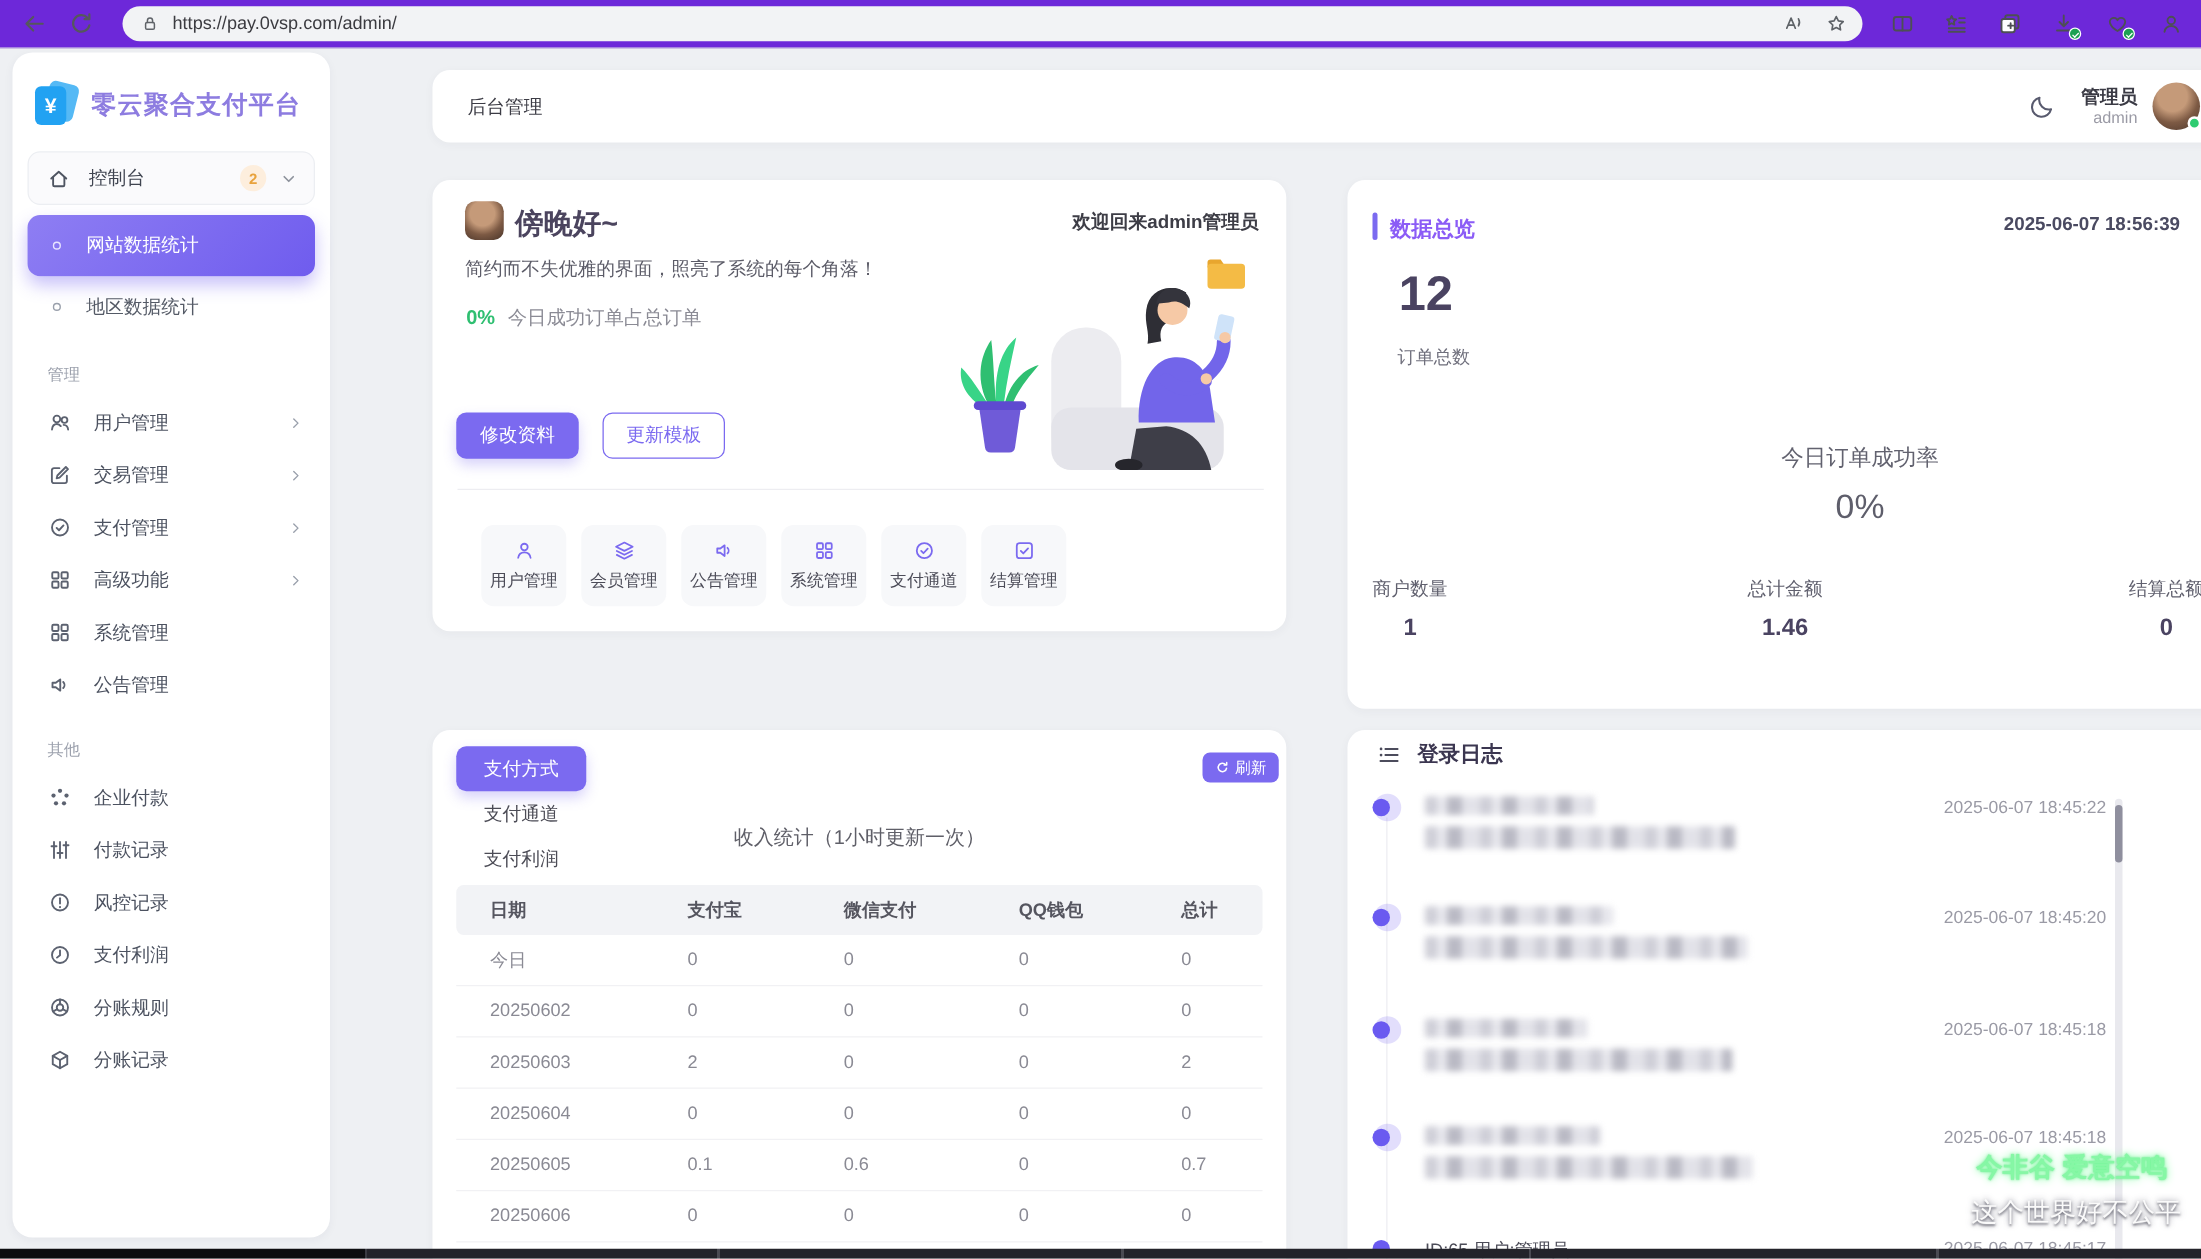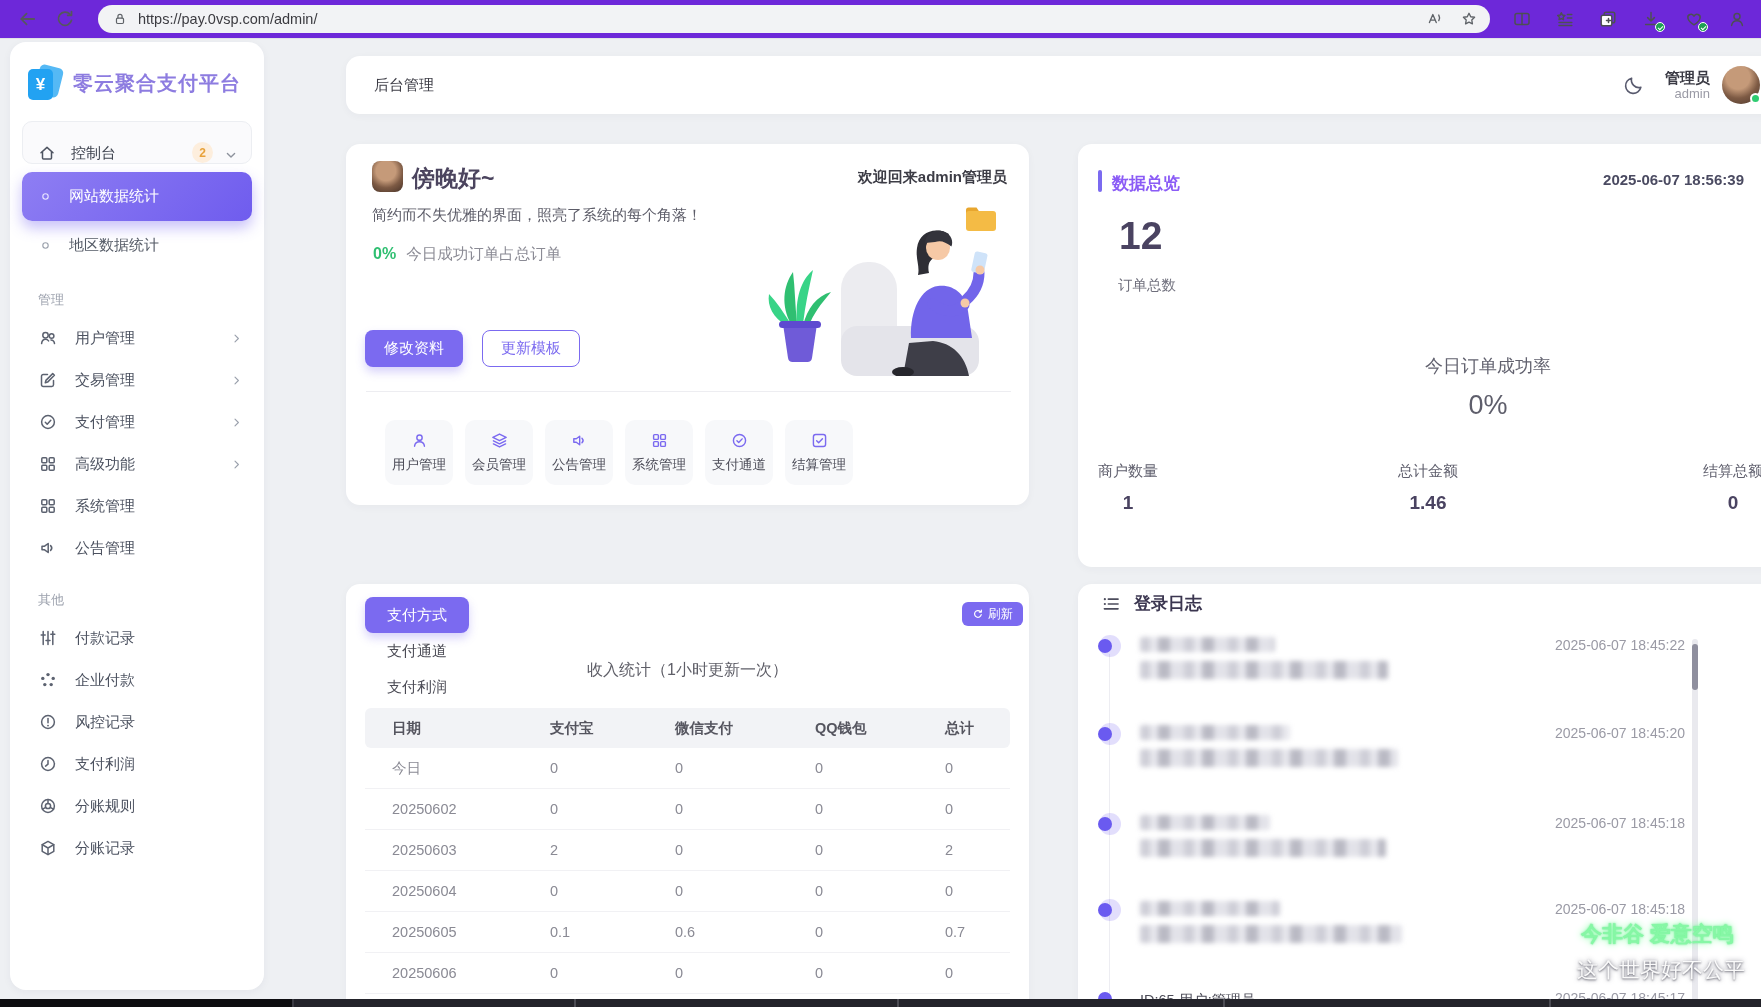--- a/index.html
+++ b/index.html
@@ -22,21 +22,21 @@
   .tb-ic .gbadge { position:absolute; right:-4px; bottom:-3px; width:10px; height:10px; border-radius:50%; background:#1da053; border:1.5px solid #fff; }
   .tb-ic .gbadge:after { content:""; position:absolute; left:2px; top:2.5px; width:4px; height:2px; border-left:1.5px solid #fff; border-bottom:1.5px solid #fff; transform:rotate(-45deg); }
 
   
   .sidebar { position:absolute; left:10px; top:42px; width:254px; height:948px; background:#fff; border-radius:16px; box-shadow:0 2px 8px rgba(40,40,80,.05); padding:20px 0 0 0; z-index:5; }
   .brand { display:flex; align-items:center; padding:4px 18px 14px 18px; }
   .brand-logo { width:35px; height:35px; position:relative; }
   .brand-logo .c2 { position:absolute; left:9px; top:0; width:24px; height:30px; background:#55b9f5; border-radius:5px; transform:rotate(14deg); }
   .brand-logo .c1 { position:absolute; left:0; top:3px; width:25px; height:31px; background:#22a2f2; border-radius:5px; color:#fff; font-weight:bold; font-size:17px; display:flex; align-items:center; justify-content:center; }
   .brand-title { margin-left:10px; font-family:"DejaVu Serif","Liberation Serif",serif; font-size:20px; font-weight:bold; color:#8d7ce0; letter-spacing:1px; }
-  .console-pill { margin:6px 12px 8px 12px; height:43px; background:#fafafc; border:1px solid #eceef2; border-radius:10px; display:flex; align-items:flex-end; padding:0 12px 0 14px; cursor:pointer; }
+  .console-pill { margin:6px 12px 8px 12px; height:43px; background:#fafafc; border:1px solid #eceef2; border-radius:10px; display:flex; align-items:center; padding:0 12px 0 14px; cursor:pointer; }
   .console-pill svg.home { width:20px; height:20px; color:#4e5461; }
   .console-label { margin-left:14px; font-size:15px; color:#3f4450; flex:1; }
   .badge2 { width:21px; height:21px; border-radius:50%; background:#fdeedd; color:#e8a23c; font-size:12px; font-weight:bold; display:flex; align-items:center; justify-content:center; }
   .console-pill .chev { width:16px; height:16px; color:#8d929c; margin-left:10px; }
   .submenu-item { margin:4px 12px; height:49px; border-radius:10px; display:flex; align-items:center; padding:0 16px; cursor:pointer; font-size:15px; color:#545a66; }
   .submenu-item svg { width:15px; height:15px; }
   .submenu-item .sm-label { margin-left:16px; }
   .submenu-item.active { background:linear-gradient(135deg,#8e7ef3,#6f5cee); color:#fff; box-shadow:0 7px 14px rgba(111,92,238,.38); }
   .submenu-item.active svg { color:#e8e4ff; }
   .submenu-item.plain { height:40px; }
@@ -291,34 +291,34 @@
       <div class="menu-item">
         <svg class="mi" viewBox="0 0 20 20" fill="none" stroke="currentColor" stroke-width="1.5" stroke-linecap="round" stroke-linejoin="round">
           <path d="M4 8.2v3.6h2.6l3.6 2.7V5.5L6.6 8.2z"></path>
           <path d="M12.6 7.6a3.4 3.4 0 0 1 0 4.8"></path>
         </svg>
         <span class="mi-label">公告管理</span>
       </div>
       <div class="sec-label">其他</div>
       <div class="menu-item">
         <svg class="mi" viewBox="0 0 20 20" fill="none" stroke="currentColor" stroke-width="1.5" stroke-linecap="round" stroke-linejoin="round">
-          <path d="M5.2 3.6v12.8M10 3.6v12.8M14.8 3.6v12.8"></path>
-          <path d="M3.2 7h4M8 12.4h4M12.8 6.2h4"></path>
-        </svg>
-        <span class="mi-label">付款记录</span>
-      </div>
-      <div class="menu-item">
-        <svg class="mi" viewBox="0 0 20 20" fill="none" stroke="currentColor" stroke-width="1.5" stroke-linecap="round" stroke-linejoin="round">
           <circle cx="10" cy="4.6" r="1.7" fill="currentColor" stroke="none"></circle>
           <circle cx="4.8" cy="8.4" r="1.7" fill="currentColor" stroke="none"></circle>
           <circle cx="15.2" cy="8.4" r="1.7" fill="currentColor" stroke="none"></circle>
           <circle cx="6.8" cy="14.6" r="1.7" fill="currentColor" stroke="none"></circle>
           <circle cx="13.2" cy="14.6" r="1.7" fill="currentColor" stroke="none"></circle>
         </svg>
         <span class="mi-label">企业付款</span>
+      </div>
+      <div class="menu-item">
+        <svg class="mi" viewBox="0 0 20 20" fill="none" stroke="currentColor" stroke-width="1.5" stroke-linecap="round" stroke-linejoin="round">
+          <path d="M5.2 3.6v12.8M10 3.6v12.8M14.8 3.6v12.8"></path>
+          <path d="M3.2 7h4M8 12.4h4M12.8 6.2h4"></path>
+        </svg>
+        <span class="mi-label">付款记录</span>
       </div>
       <div class="menu-item">
         <svg class="mi" viewBox="0 0 20 20" fill="none" stroke="currentColor" stroke-width="1.5" stroke-linecap="round" stroke-linejoin="round">
           <circle cx="10" cy="10" r="6.4"></circle>
           <path d="M10 6.6v4.2"></path>
           <circle cx="10" cy="13.6" r=".9" fill="currentColor" stroke="none"></circle>
         </svg>
         <span class="mi-label">风控记录</span>
       </div>
       <div class="menu-item">

